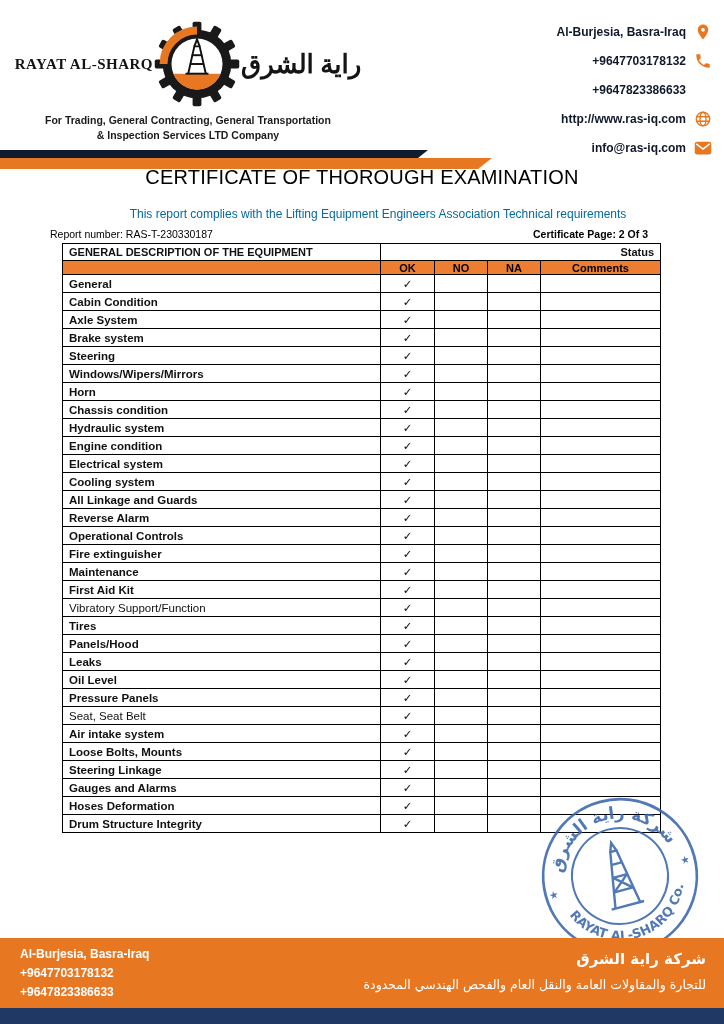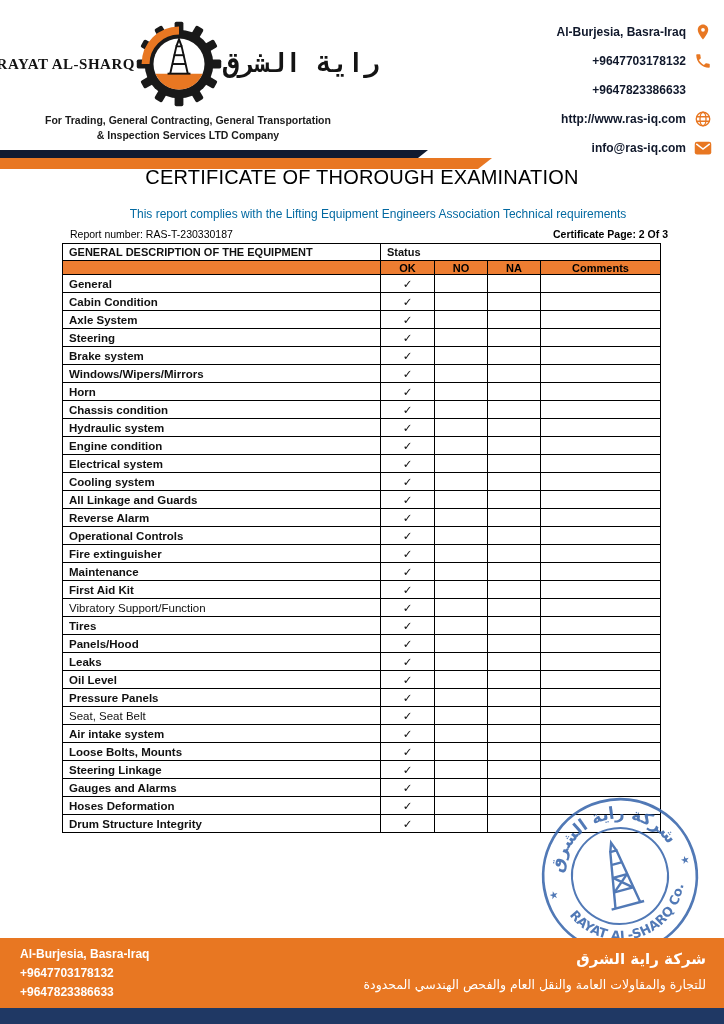--- a/index.html
+++ b/index.html
@@ -12,21 +12,21 @@
 
   
   .logo-block { position:absolute; top:20px; left:18px; width:340px; text-align:center; }
   .logo-row { display:flex; align-items:center; justify-content:center; gap:0; }
   .brand-en {
     font-family:"Liberation Serif", serif; font-weight:bold; font-size:15px;
     letter-spacing:.5px; white-space:nowrap; color:#141414;
   }
   .gear-wrap { width:88px; height:88px; flex:0 0 auto; }
   .brand-ar {
-    font-family:Liberation Mono, monospace; font-weight:bold; font-size:26px;
+    font-family:Liberation Serif, serif; font-weight:bold; font-size:26px;
     white-space:nowrap; color:#141414;
   }
   .tagline { margin-top:5px; font-size:10.5px; font-weight:bold; color:#1b1b1b; line-height:1.4; }
 
   .ribbon { position:absolute; top:150px; left:0; width:510px; height:24px; }
   .ribbon-dark {
     position:absolute; top:0; left:0; width:428px; height:8px; background:#111b30;
     clip-path:polygon(0 0,100% 0,calc(100% - 10px) 100%,0 100%);
   }
   .ribbon-orange {
@@ -37,30 +37,30 @@
   .contacts { position:absolute; top:22px; right:12px; display:flex; flex-direction:column; gap:10px; align-items:flex-end; }
   .contact-line { display:flex; align-items:center; gap:8px; height:19px; }
   .ctext { font-size:12px; font-weight:bold; color:#10182b; white-space:nowrap; }
   .cicon { width:18px; height:18px; display:flex; align-items:center; justify-content:center; }
   .cicon svg { width:18px; height:18px; }
   .cicon.empty { visibility:hidden; }
 
   
   .title { position:absolute; top:166px; left:0; width:100%; text-align:center; font-size:20px; font-weight:normal; color:#000; letter-spacing:.2px; }
   .subtitle { position:absolute; top:207px; left:16px; width:100%; text-align:center; font-size:12px; color:#0369a1; }
-  .report-row { position:absolute; top:228px; left:70px; width:598px; display:flex; justify-content:space-between; font-size:10.5px; color:#000; }
+  .report-row { position:absolute; top:228px; left:50px; width:598px; display:flex; justify-content:space-between; font-size:10.5px; color:#000; }
   .report-num { font-weight:normal; }
   .cert-page { font-weight:bold; }
 
   
   .cert-table { position:absolute; top:243px; left:62px; width:598px; border-collapse:collapse; table-layout:fixed; }
   .cert-table th, .cert-table td { border:1px solid #000; overflow:hidden; white-space:nowrap; }
   .cert-table thead th { font-size:11px; font-weight:bold; height:17px; padding:0 6px; }
   th.desc-h { text-align:left; }
-  th.status-h { text-align:left; }
+  th.status-h { text-align:right; }
   tr.orange-row th { background:#ED7D31; color:#000; text-align:center; height:14px; }
   .cert-table tbody td { height:18px; font-size:11.5px; padding:0 6px; }
   td.lbl { text-align:left; font-weight:bold; }
   td.lbl.normal { font-weight:normal; }
   td.mark { text-align:center; padding:0; font-size:11px; }
   td.comment { text-align:left; }
 
   
   .stamp { position:absolute; left:540px; top:796px; width:160px; height:160px;
            transform:rotate(-15deg); opacity:.88; pointer-events:none; }
@@ -212,28 +212,28 @@
           <td class="comment"></td>
         </tr>
         <tr>
           <td class="lbl">Axle System</td>
           <td class="mark">✓</td>
           <td class="mark"></td>
           <td class="mark"></td>
           <td class="comment"></td>
         </tr>
         <tr>
+          <td class="lbl">Brake system</td>
+          <td class="mark">✓</td>
+          <td class="mark"></td>
+          <td class="mark"></td>
+          <td class="comment"></td>
+        </tr>
+        <tr>
           <td class="lbl">Steering</td>
-          <td class="mark">✓</td>
-          <td class="mark"></td>
-          <td class="mark"></td>
-          <td class="comment"></td>
-        </tr>
-        <tr>
-          <td class="lbl">Brake system</td>
           <td class="mark">✓</td>
           <td class="mark"></td>
           <td class="mark"></td>
           <td class="comment"></td>
         </tr>
         <tr>
           <td class="lbl">Windows/Wipers/Mirrors</td>
           <td class="mark">✓</td>
           <td class="mark"></td>
           <td class="mark"></td>

